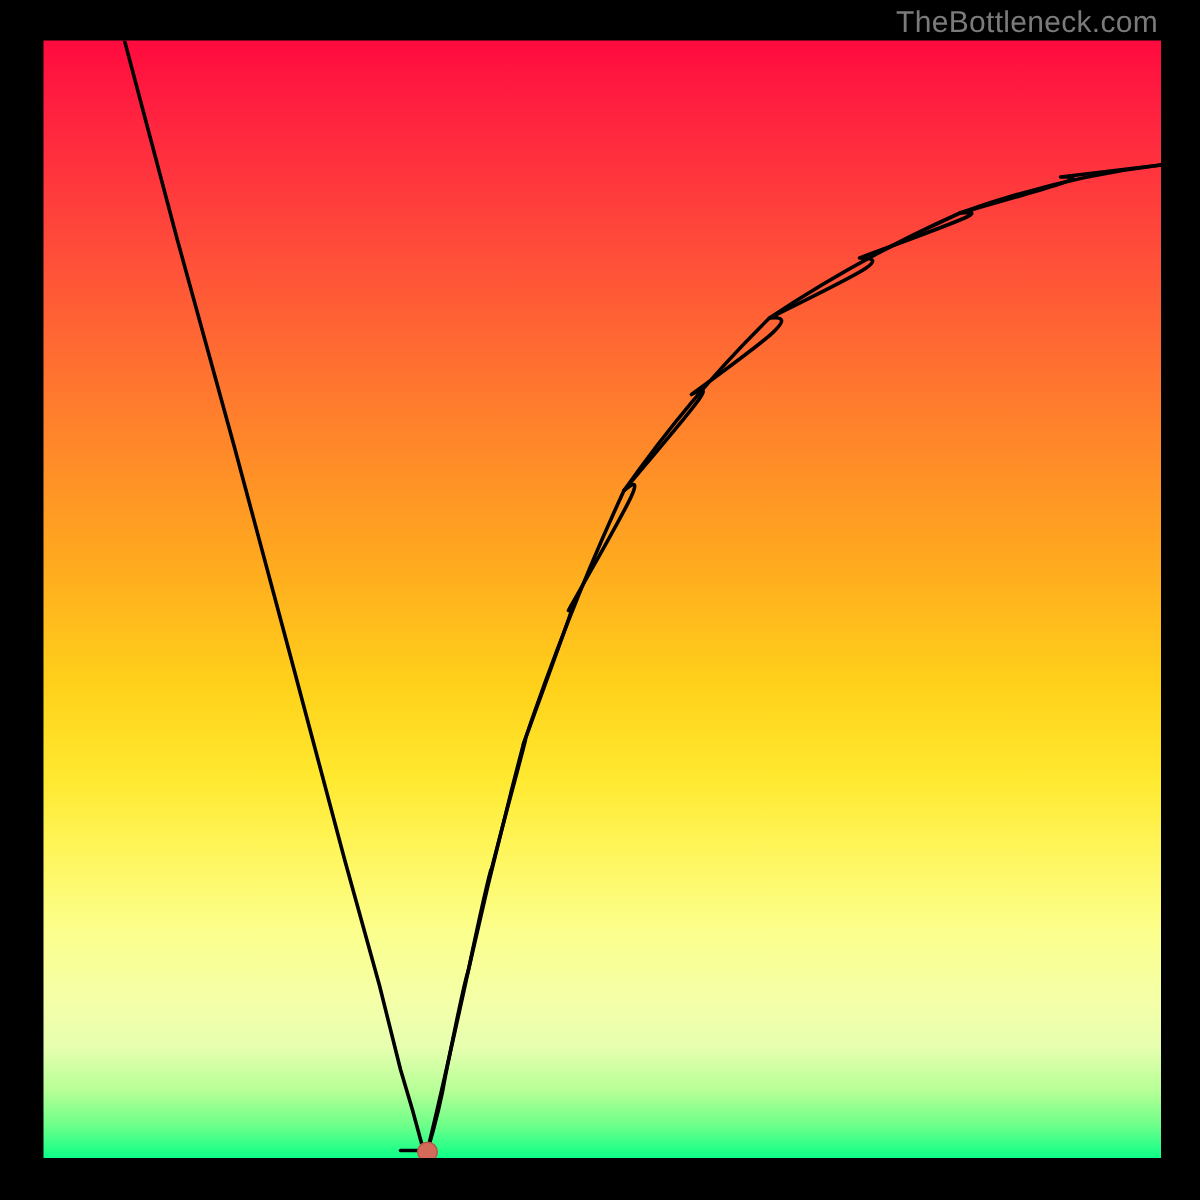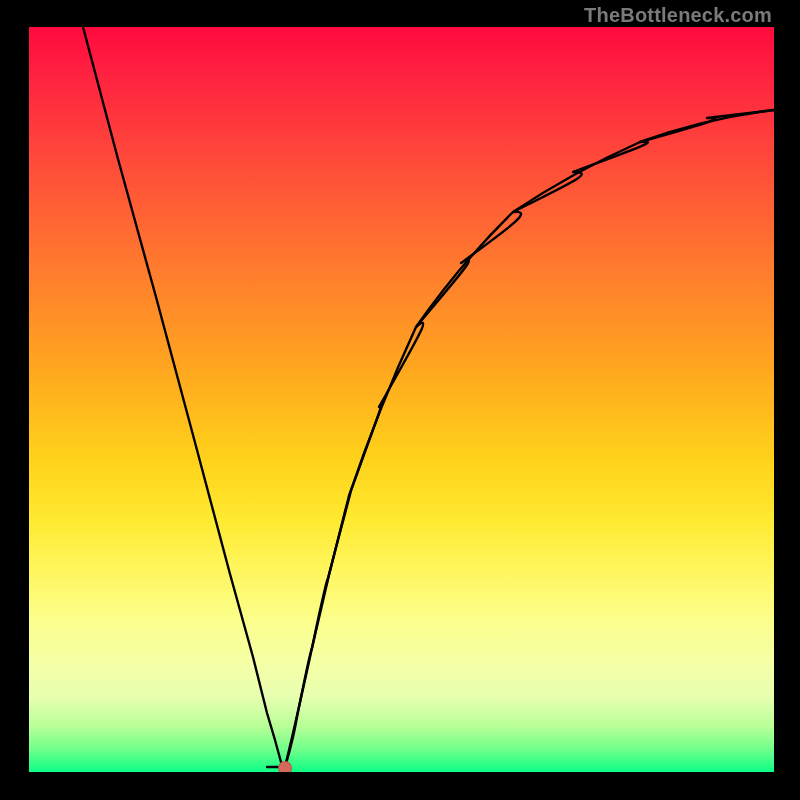--- a/index.html
+++ b/index.html
@@ -40,21 +40,21 @@
       #0cff87 100%
     );
     overflow: hidden;
   }
   .watermark {
     position: absolute;
     top: 4px;
     right: 28px;
     color: #7a7a7a;
     font-size: 20px;
-    font-weight: 700;
+    font-weight: 400;
     letter-spacing: 0.2px;
     user-select: none;
     text-align: center;
   }
   .curve {
     position: absolute;
     left: 0;
     top: 0;
     width: 745px;
     height: 745px;

